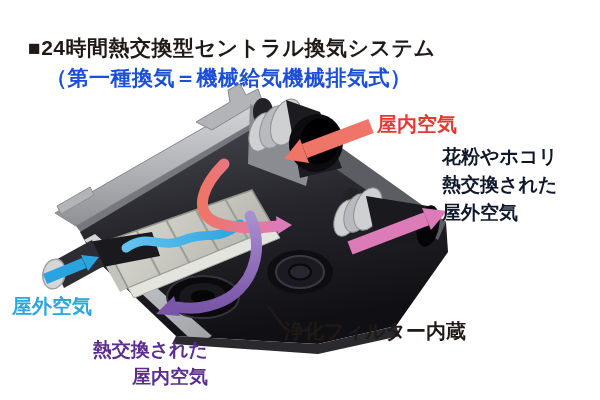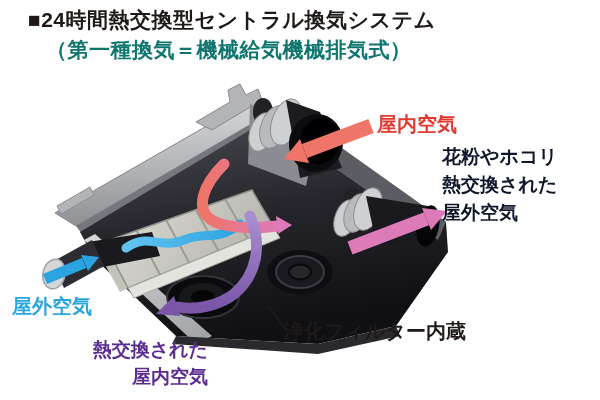--- a/index.html
+++ b/index.html
@@ -1,38 +1,38 @@
 <!DOCTYPE html>
 <html><head>
 <meta charset="utf-8">
 <style>
   html,body{margin:0;padding:0;background:#ffffff;}
   .stage{
     position:relative;width:600px;height:400px;background:#ffffff;overflow:hidden;
     font-family:"Liberation Sans","DejaVu Sans",sans-serif;
   }
   .title{position:absolute;left:28px;top:5px;font-weight:bold;line-height:30px;}
-  .title .t1{font-size:21px;letter-spacing:0.5px;}
+  .title .t1{font-size:21px;letter-spacing:0.5px;margin-top:28px;}
   .title .t2{font-size:21px;margin-left:18px;letter-spacing:0.5px;}
   .illus{position:absolute;left:0;top:0;width:600px;height:400px;}
   .lbl{position:absolute;font-weight:bold;white-space:nowrap;}
   .lbl-indoor{left:377px;top:111px;font-size:20px;}
   .lbl-filtered{left:442px;top:143px;font-size:19px;line-height:28px;}
   .lbl-outdoor{left:12px;top:293px;font-size:20px;}
   .lbl-exchanged{left:55px;top:336px;width:153px;text-align:right;font-size:19px;line-height:27px;}
   .lbl-filternote{left:284px;top:318px;font-size:20px;}
 </style>
 </head>
 <body>
 
 <div class="stage">
 
   <div class="title">
     <div class="t1" style="color: rgb(31, 26, 23);">■24時間熱交換型セントラル換気システム</div>
-    <div class="t2" style="color: #0f766e;">（第一種換気＝機械給気機械排気式）</div>
+    <div class="t2" style="color: #1d4ed8;">（第一種換気＝機械給気機械排気式）</div>
   </div>
 
   <svg class="illus" viewBox="0 0 600 400">
     <defs>
       <linearGradient id="galv" x1="0" y1="0" x2="0" y2="1">
         <stop offset="0" stop-color="#d6d7d9"></stop>
         <stop offset="0.55" stop-color="#b2b3b7"></stop>
         <stop offset="1" stop-color="#8f9094"></stop>
       </linearGradient>
       <linearGradient id="bodyDark" x1="0" y1="0" x2="0.3" y2="1">

